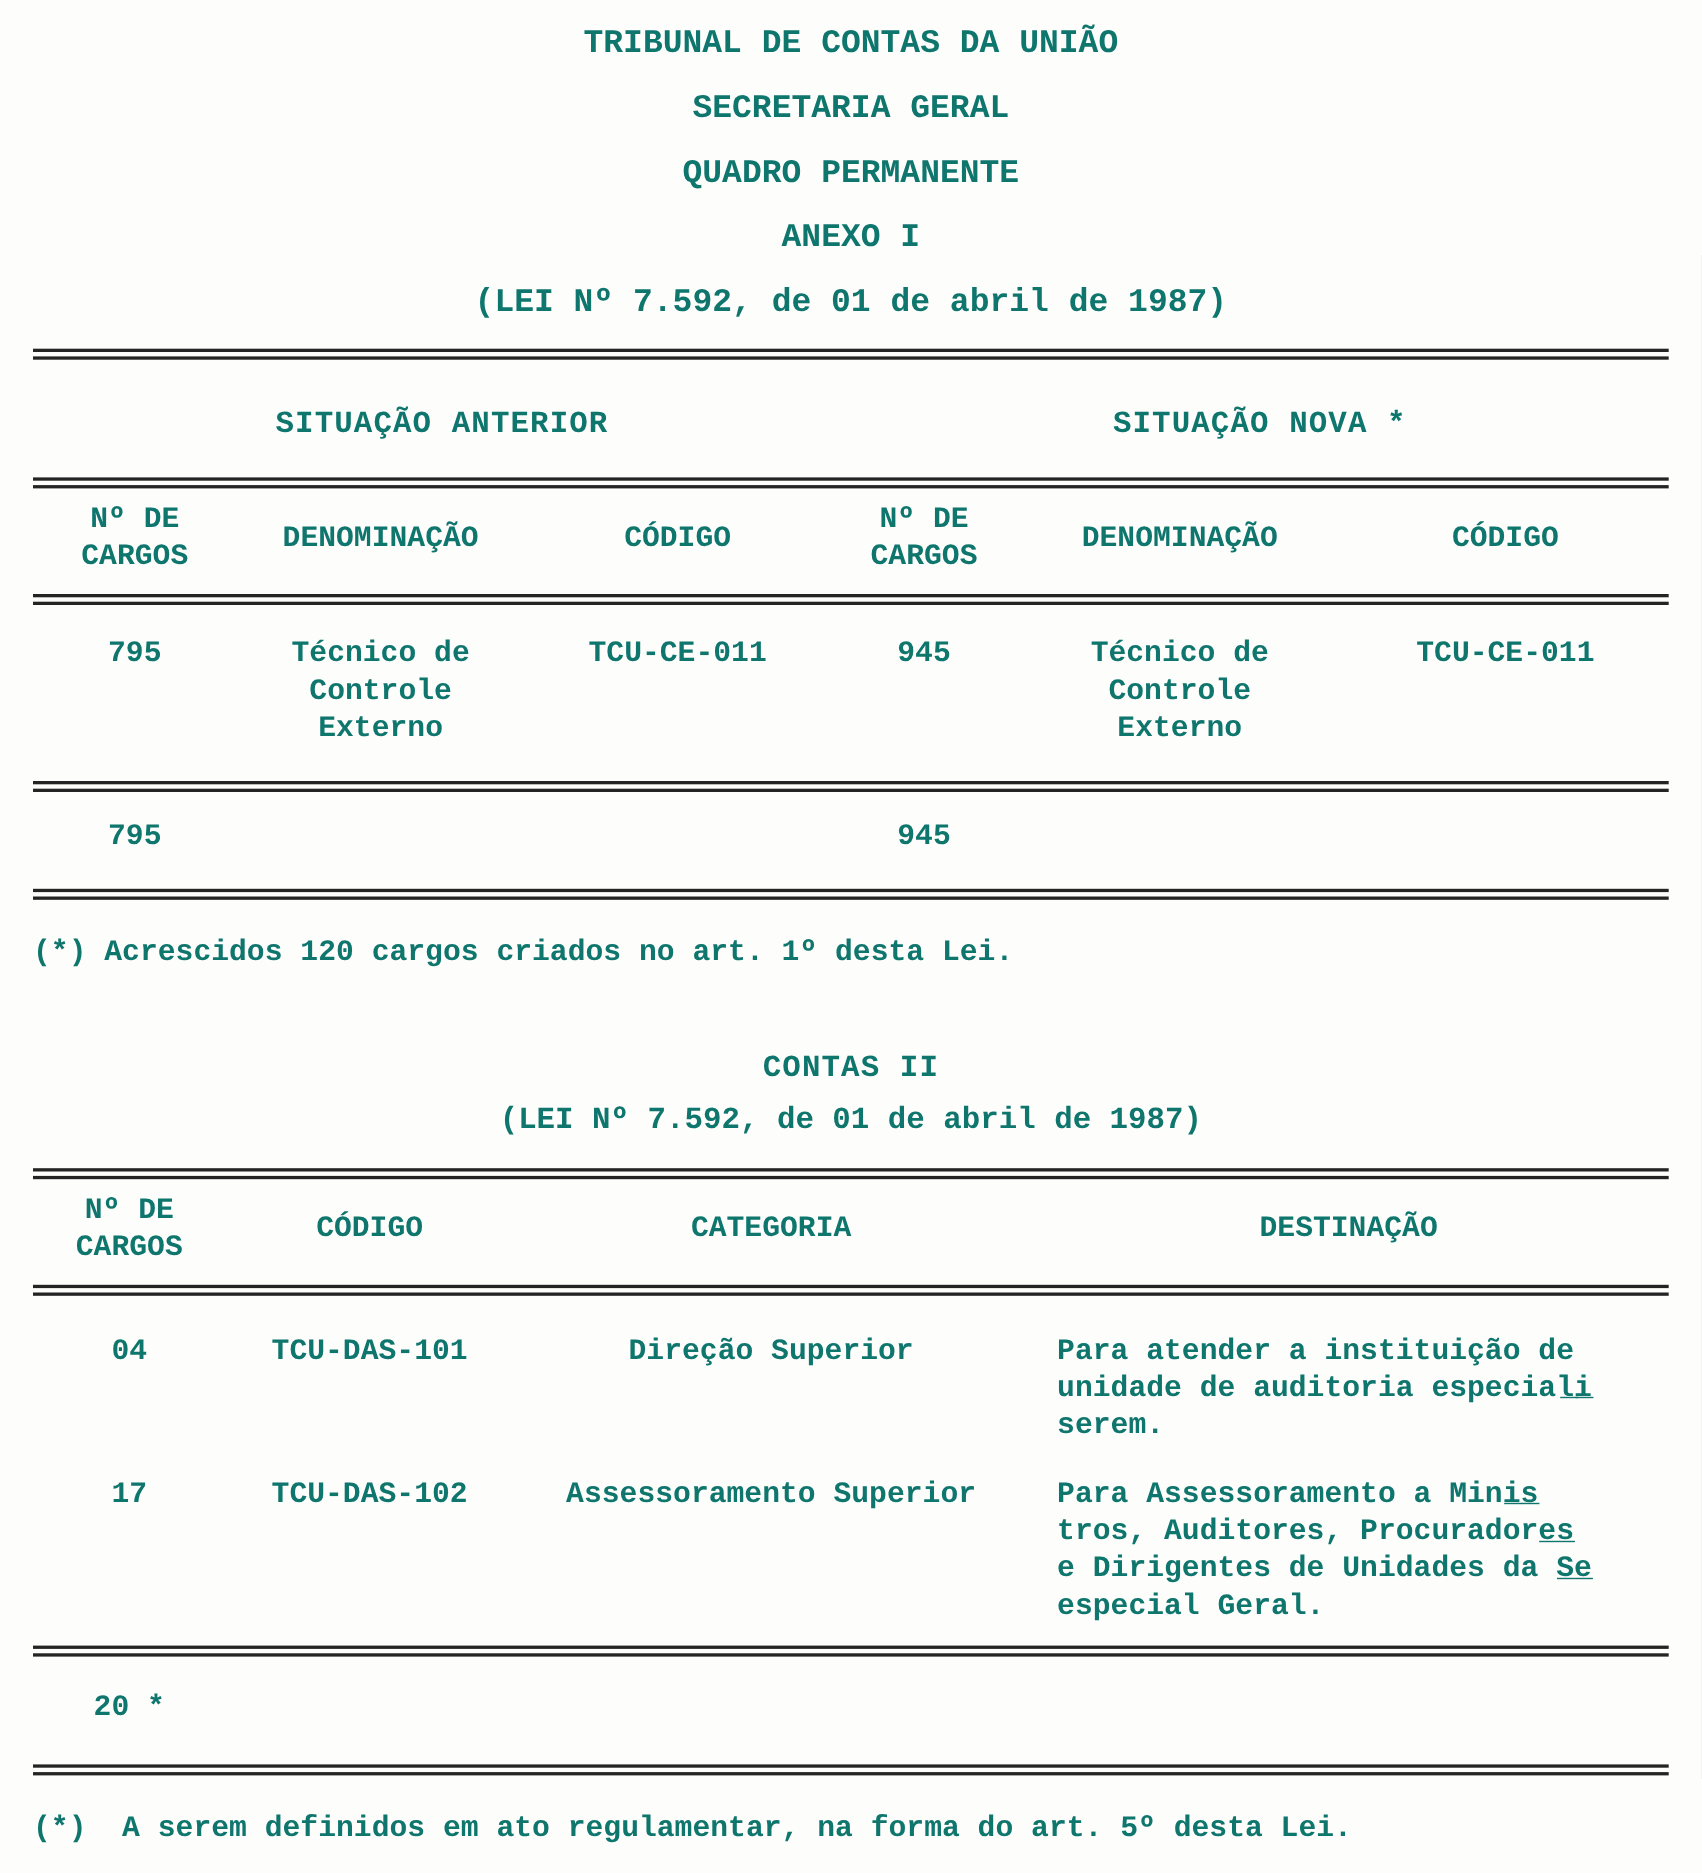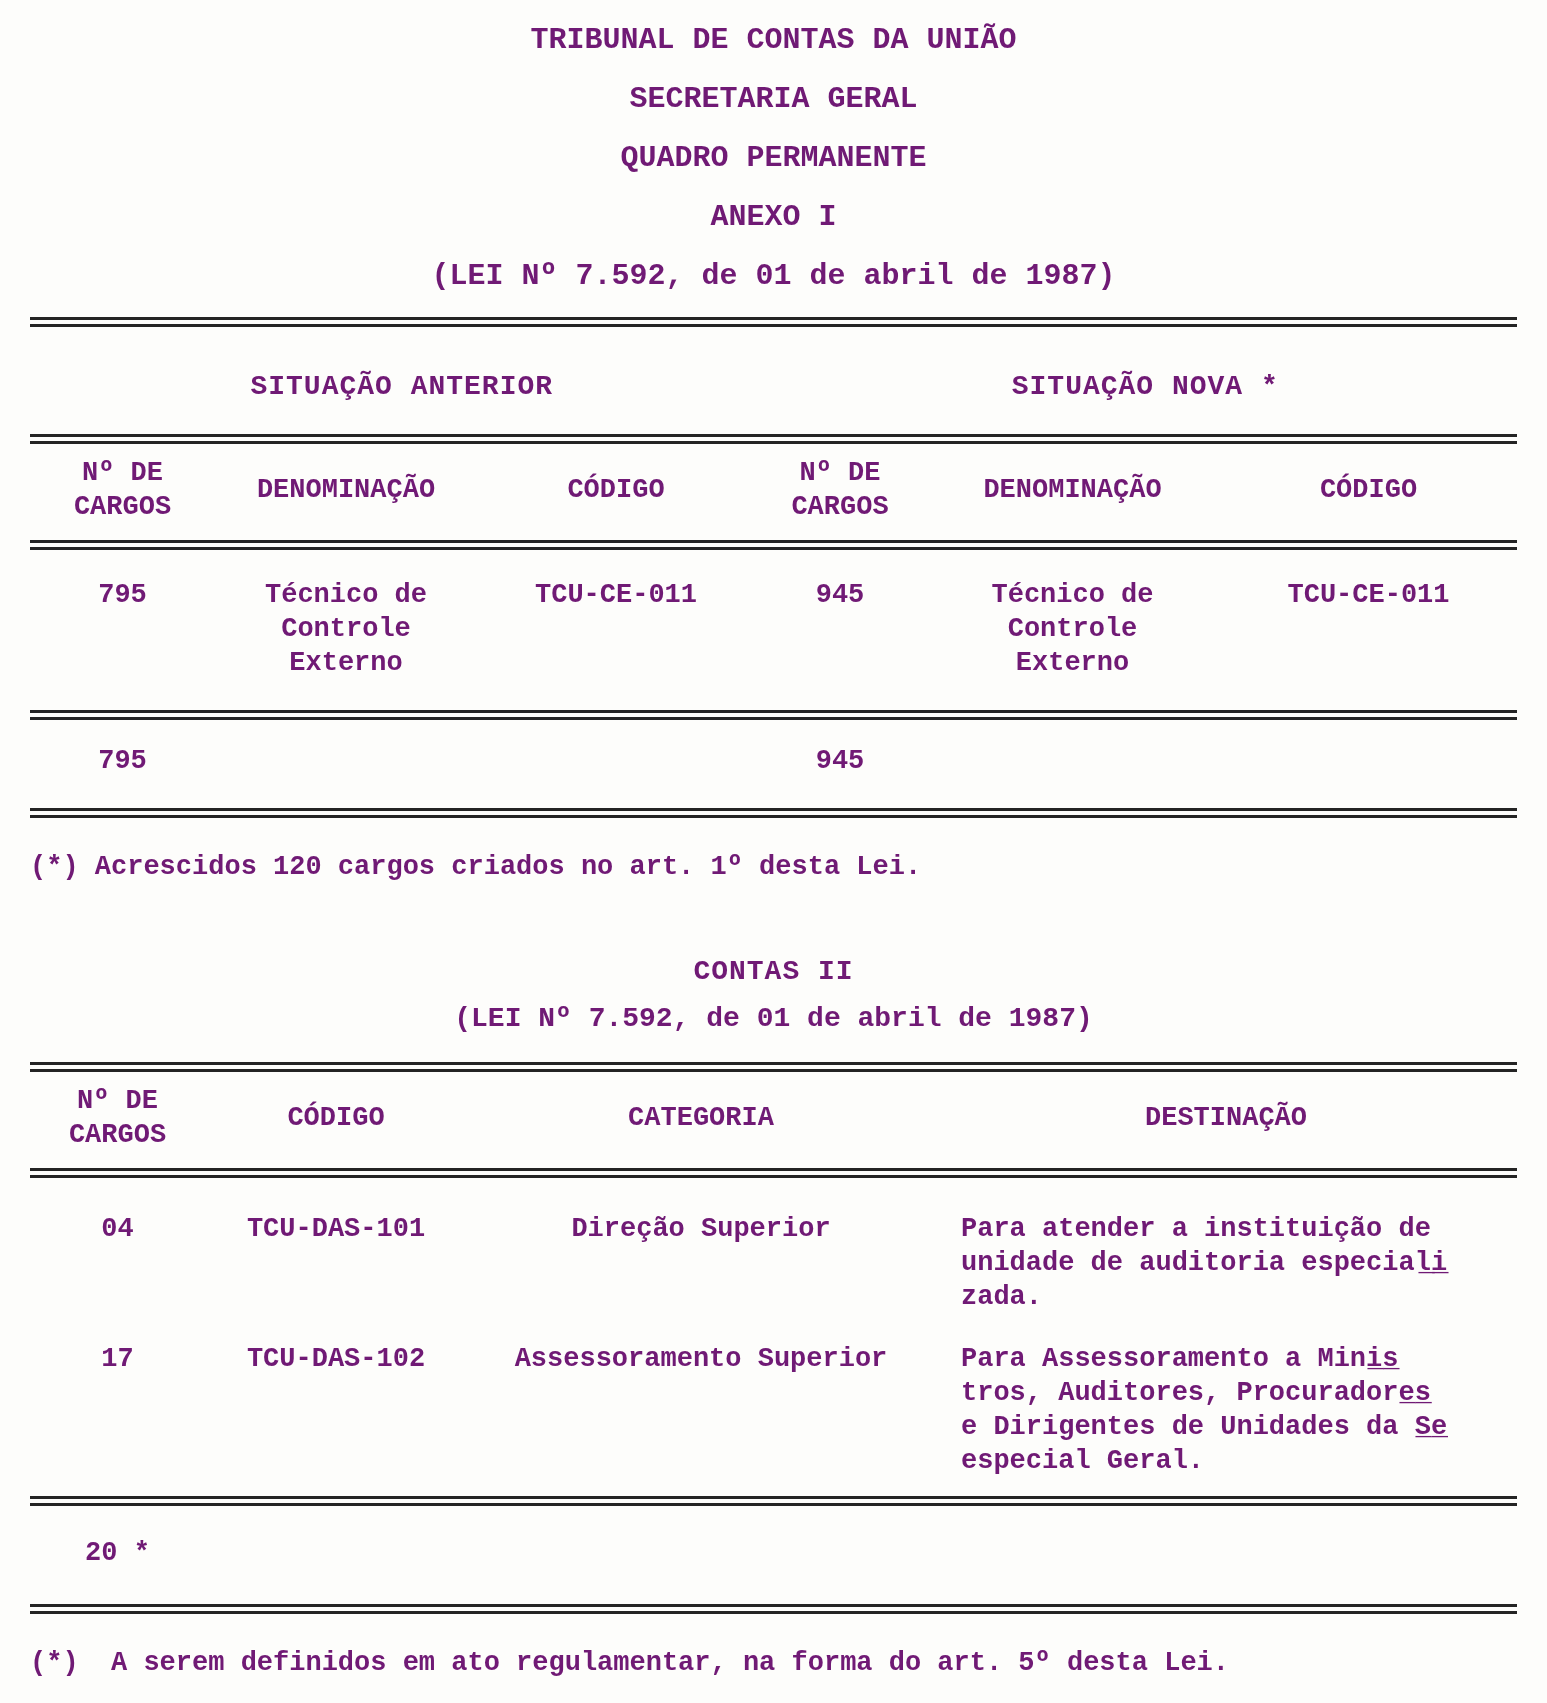--- a/index.html
+++ b/index.html
@@ -51,21 +51,21 @@
 
   .a2-row1 { padding: 34px 0 4px; }
   .a2-row2 { padding: 24px 0 18px; }
   .a2 .dest { padding-left: 26px; padding-right: 6px; text-align: left; }
   .a2-totals { padding: 30px 0 34px; }
   .a2-total-cell { grid-column: 1; }
 </style>
 </head>
 <body>
 
-<div class="page" style="background: rgb(253, 253, 251); color: #701a75;">
+<div class="page" style="background: rgb(253, 253, 251); color: #0f766e;">
 
   <header class="doc-header">
     <div class="h-line">TRIBUNAL DE CONTAS DA UNIÃO</div>
     <div class="h-line">SECRETARIA GERAL</div>
     <div class="h-line">QUADRO PERMANENTE</div>
     <div class="h-line">ANEXO I</div>
     <div class="h-line">(LEI Nº 7.592, de 01 de abril de 1987)</div>
   </header>
 
   <div class="rule"></div>
@@ -130,21 +130,21 @@
   </div>
 
   <div class="rule"></div>
 
   <div class="grid a2 data-row a2-row1">
     <div class="cell center">04</div>
     <div class="cell center">TCU-DAS-101</div>
     <div class="cell center">Direção Superior</div>
     <div class="cell dest multiline">Para atender a instituição de
 unidade de auditoria especial̲i̲
-zada.</div>
+serem.</div>
   </div>
 
   <div class="grid a2 data-row a2-row2">
     <div class="cell center">17</div>
     <div class="cell center">TCU-DAS-102</div>
     <div class="cell center">Assessoramento Superior</div>
     <div class="cell dest multiline">Para Assessoramento a Mini̲s̲
 tros, Auditores, Procuradore̲s̲
 e Dirigentes de Unidades da S̲e̲
 especial Geral.</div>

